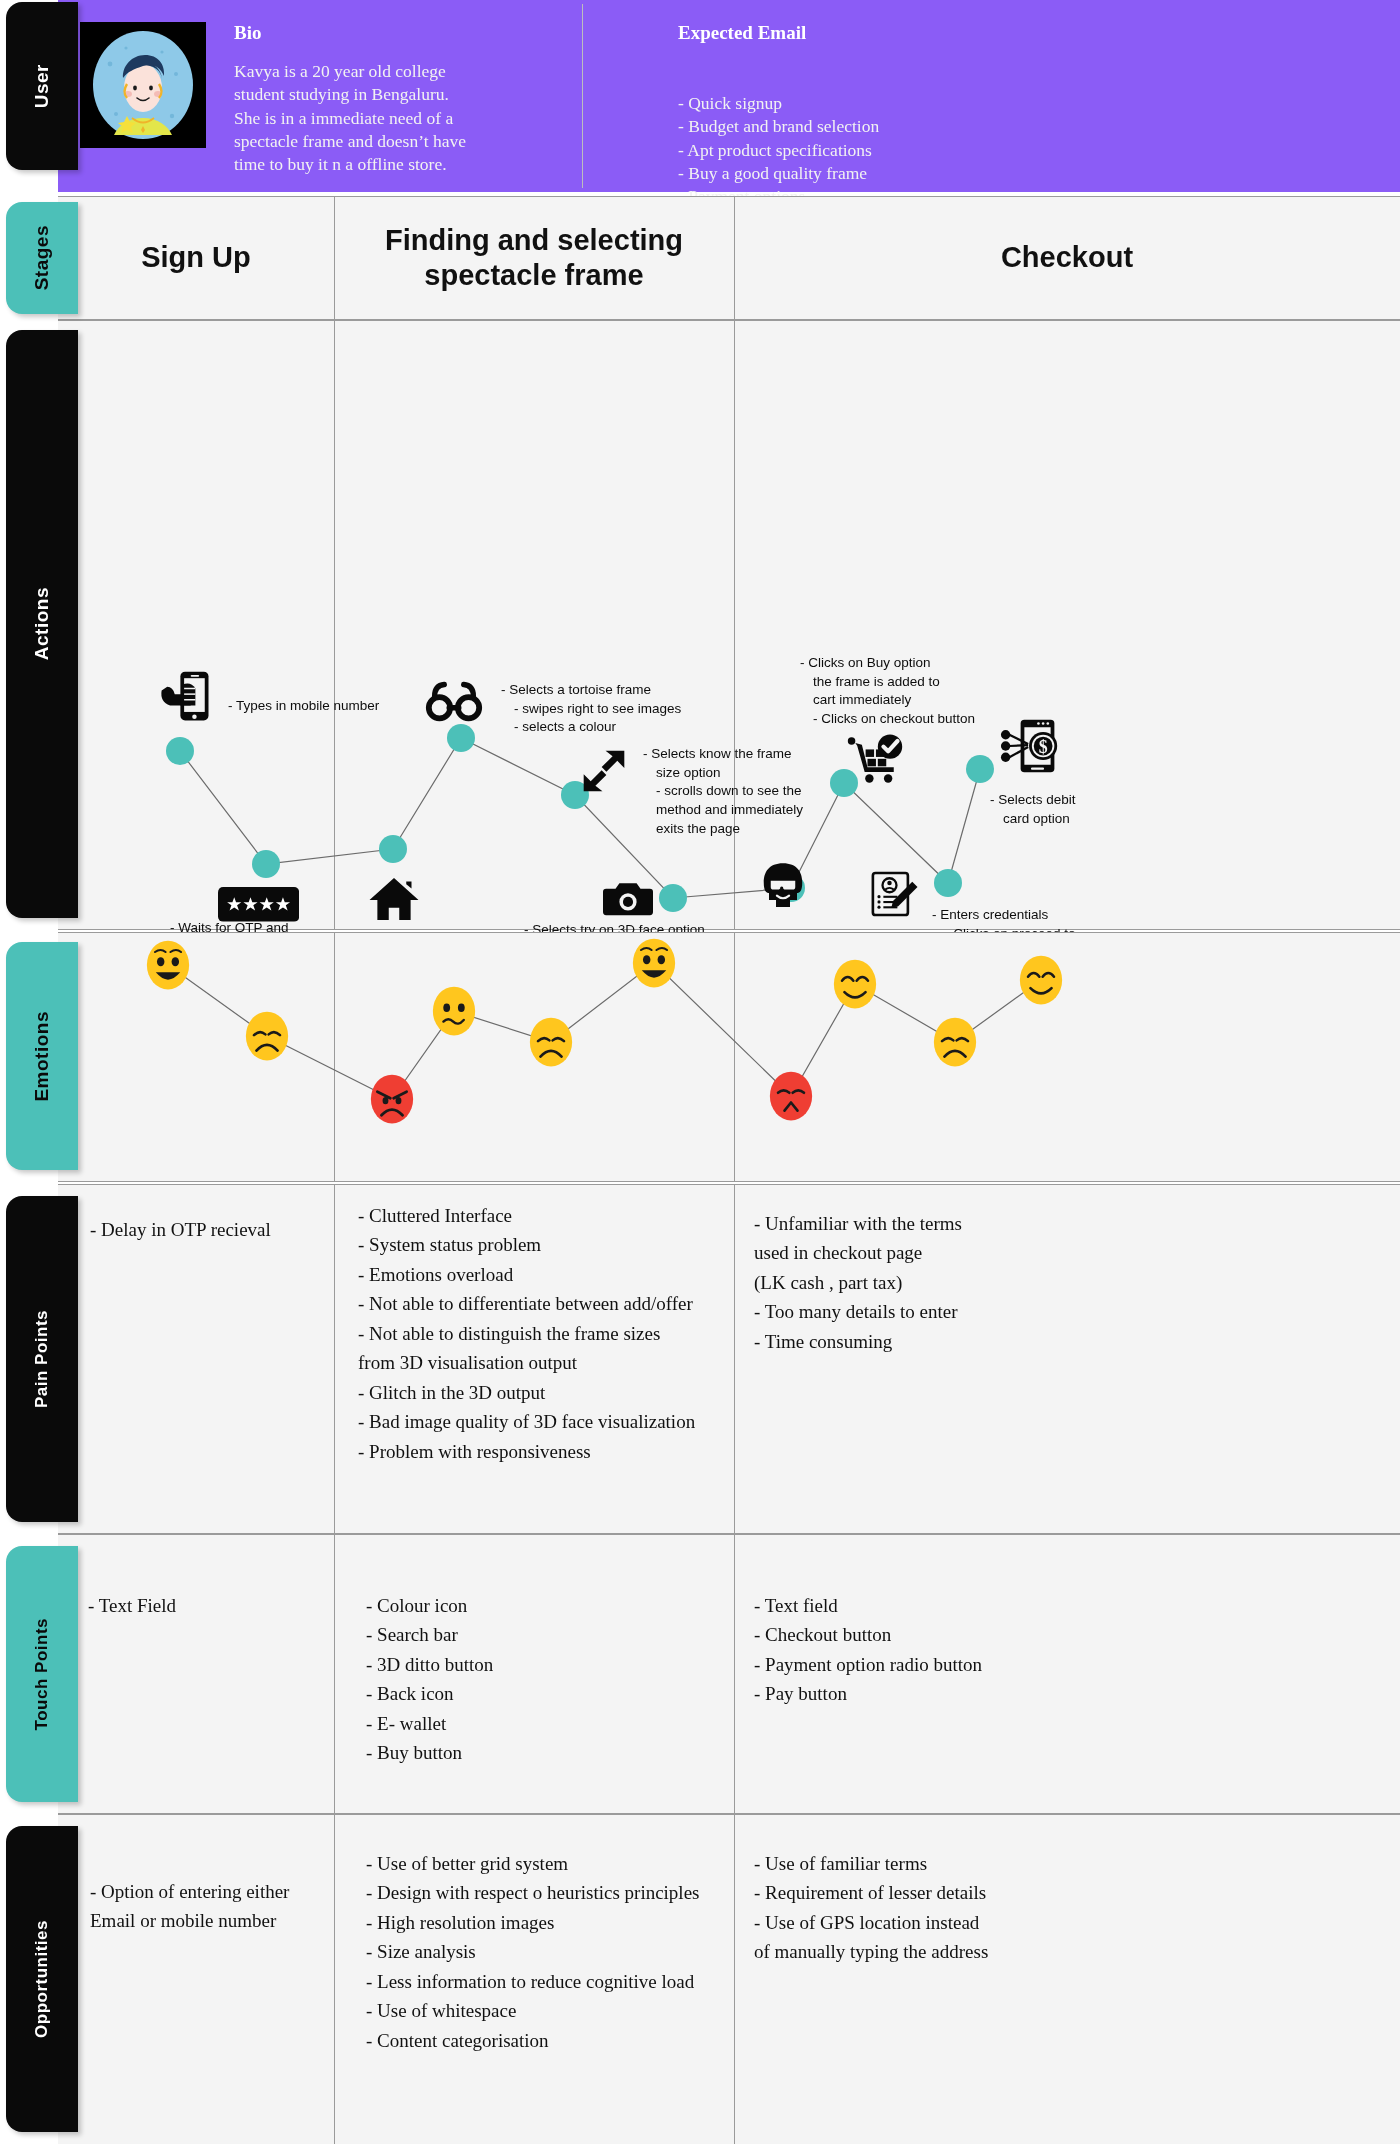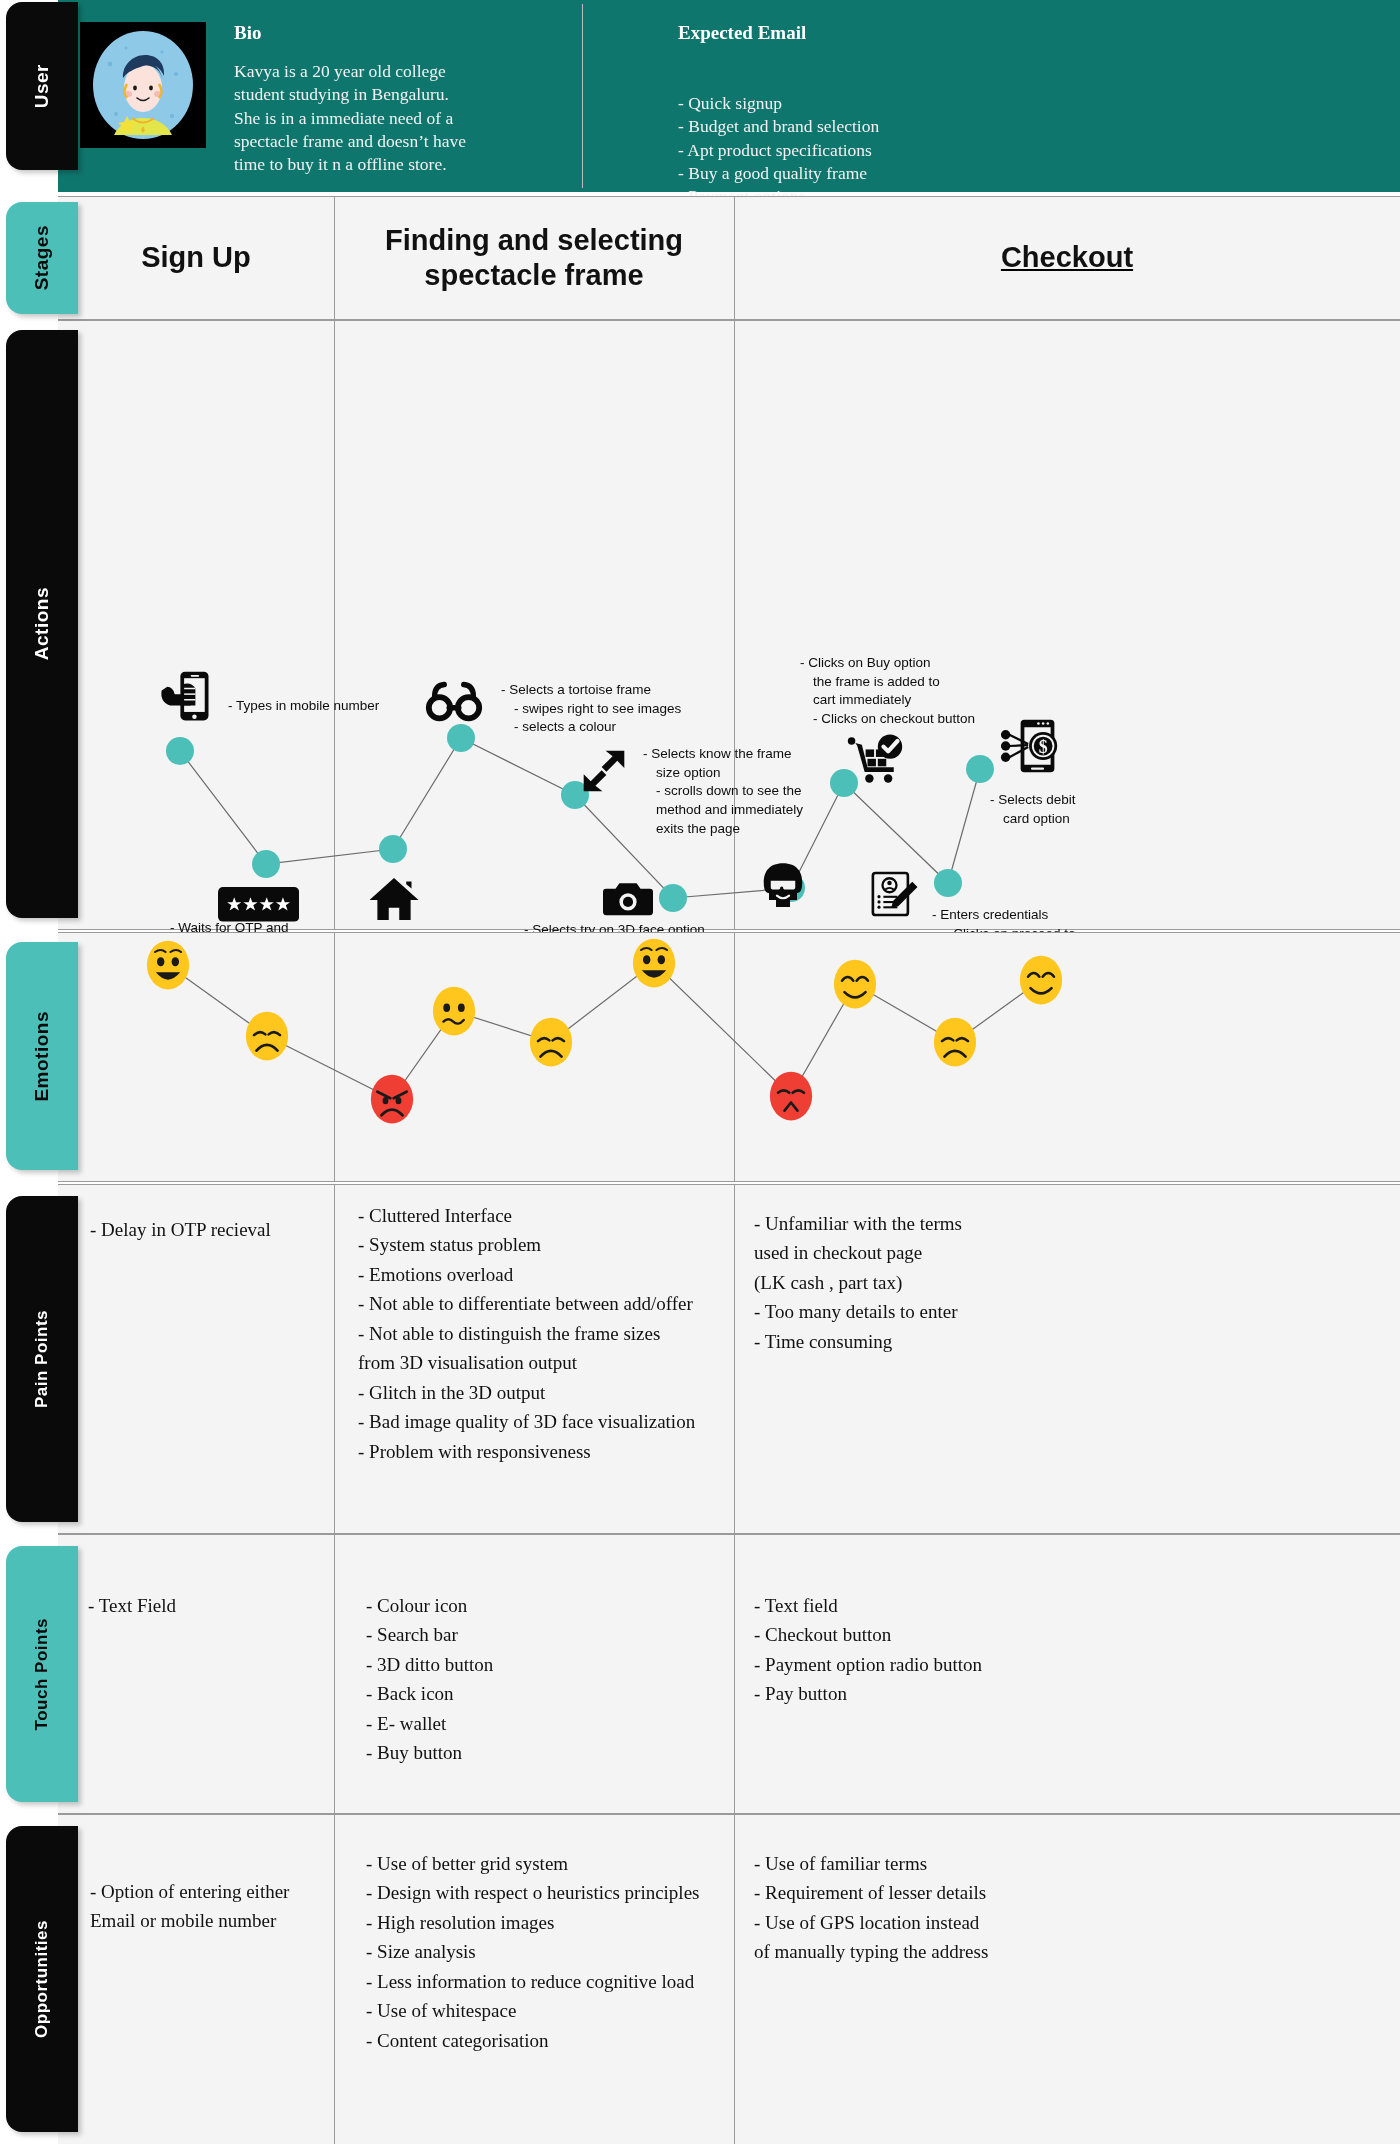--- a/index.html
+++ b/index.html
@@ -37,37 +37,37 @@
   .rail-dark .rail-label { color: #ffffff; }
   .rail-teal { background: #4cc0b8; }
   .rail-teal .rail-label { color: #0a0a0a; }
 
   
   .band {
     position: absolute;
     left: 58px; right: 0;
   }
   .band-user {
-    background: #0f766e;
+    background: #8b5cf6;
     border-radius: 0 0 0 0;
   }
   .band-body {
     background: #f4f4f4;
     border-top: 1px solid #9a9a9a;
     border-bottom: 1px solid #9a9a9a;
   }
 
   .cols {
     position: absolute; inset: 0;
     display: flex;
     align-items: flex-end;
   }
   .col-a { width: 276px; }
   .col-b { width: 400px; }
-  .col-c { width: 666px; text-decoration: underline; }
+  .col-c { width: 666px; }
 
   .vline { position: absolute; top: 0; bottom: 0; width: 1px; background: #9a9a9a; }
 
   
   .user-inner { position: absolute; inset: 0; color: #fff; }
   .avatar {
     position: absolute; left: 22px; top: 22px;
     width: 126px; height: 126px;
     background: #000;
   }

